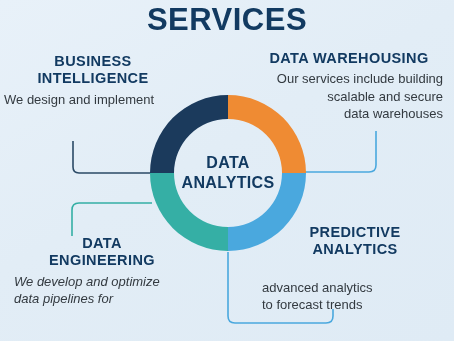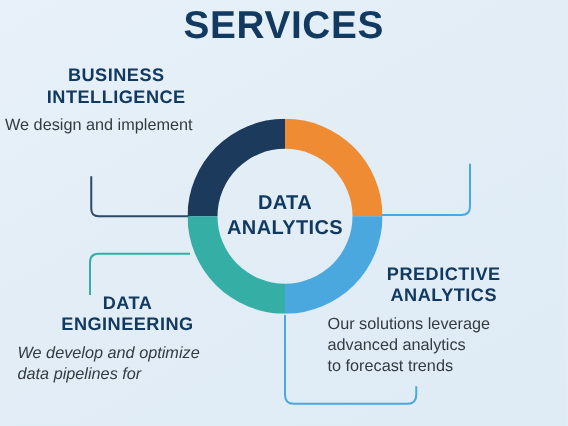--- a/index.html
+++ b/index.html
@@ -86,21 +86,21 @@
 
   #block-bi      { left:4px;  top:53px;  width:178px; text-align:center; }
   #block-bi p    { text-align:left; }
 
   #block-dw      { left:255px; top:50px;  width:188px; text-align:center; }
   #block-dw p    { text-align:right; }
 
   #block-de      { left:14px;  top:235px; width:176px; text-align:center; }
   #block-de p    { text-align:left;font-style:italic; }
 
-  #block-pa      { left:262px; top:212px; width:186px; text-align:center; }
+  #block-pa      { left:262px; top:224px; width:186px; text-align:center; }
   #block-pa p    { text-align:left; }
 </style>
 </head>
 <body>
 
 <div id="infographic">
 
   <div class="title">SERVICES</div>
 
   <svg class="connectors" viewBox="0 0 454 341">
@@ -135,37 +135,47 @@
     <h3>
       <span>BUSINESS</span><br>
       <span>INTELLIGENCE</span>
     </h3>
     <p>
       <span>We design and implement</span><br>
       <br>
     </p>
   </div>
 
+  <div class="block" id="block-dw">
+    <h3>
+      <span>DATA WAREHOUSING</span>
+    </h3>
+    <p>
+      <span>Our services include building</span><br>
+      <span>scalable and secure</span><br>
+      <span>data warehouses</span>
+    </p>
+  </div>
 
   <div class="block" id="block-de">
     <h3>
       <span>DATA</span><br>
       <span>ENGINEERING</span>
     </h3>
     <p>
       <span>We develop and optimize</span><br>
       <span>data pipelines for</span><br>
     </p>
   </div>
 
   <div class="block" id="block-pa">
     <h3>
       <span>PREDICTIVE</span><br>
       <span>ANALYTICS</span>
     </h3>
     <p>
-      <span>Our solutions leverage</span><br>
+      <br>
       <span>advanced analytics</span><br>
       <span>to forecast trends</span>
     </p>
   </div>
 
 </div>
 
 </body></html>

